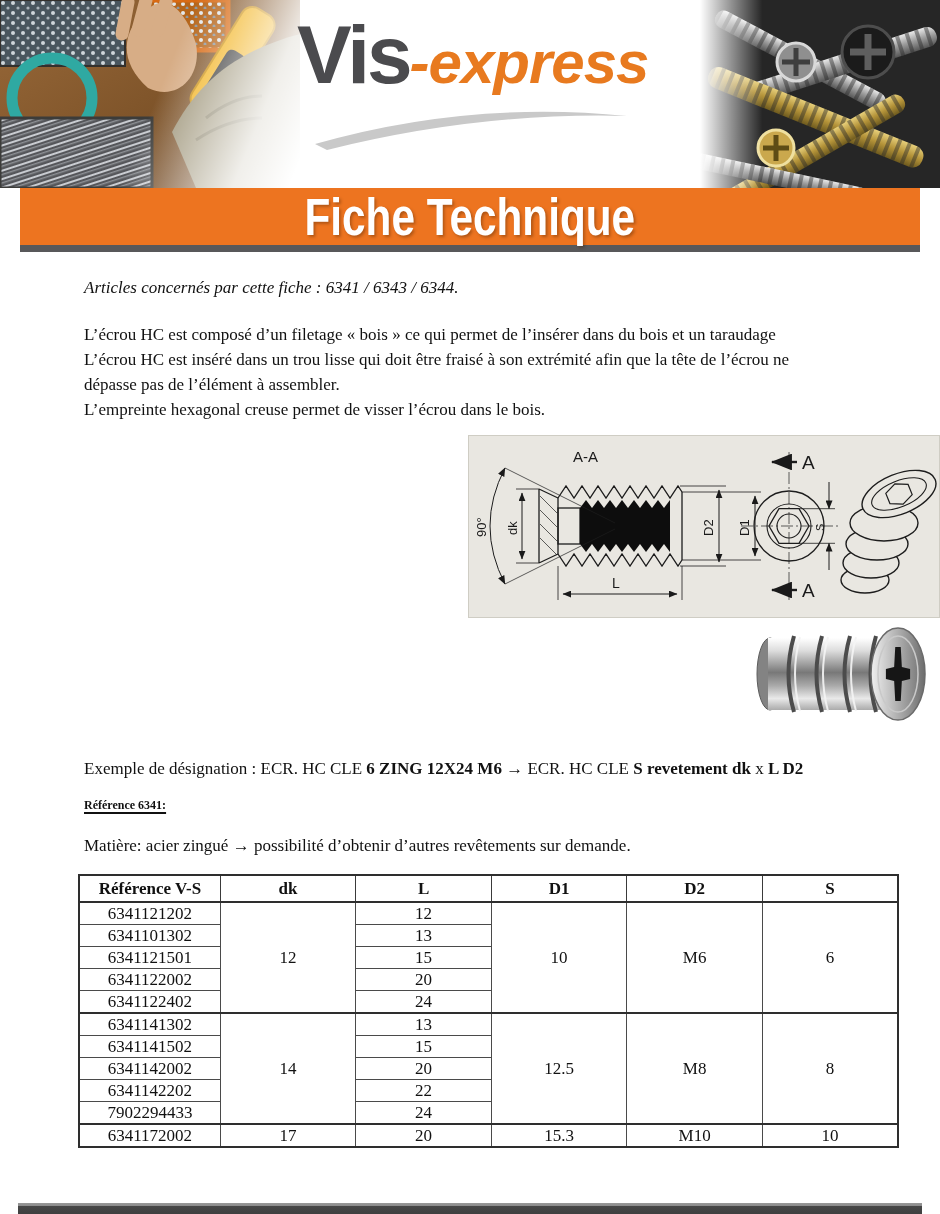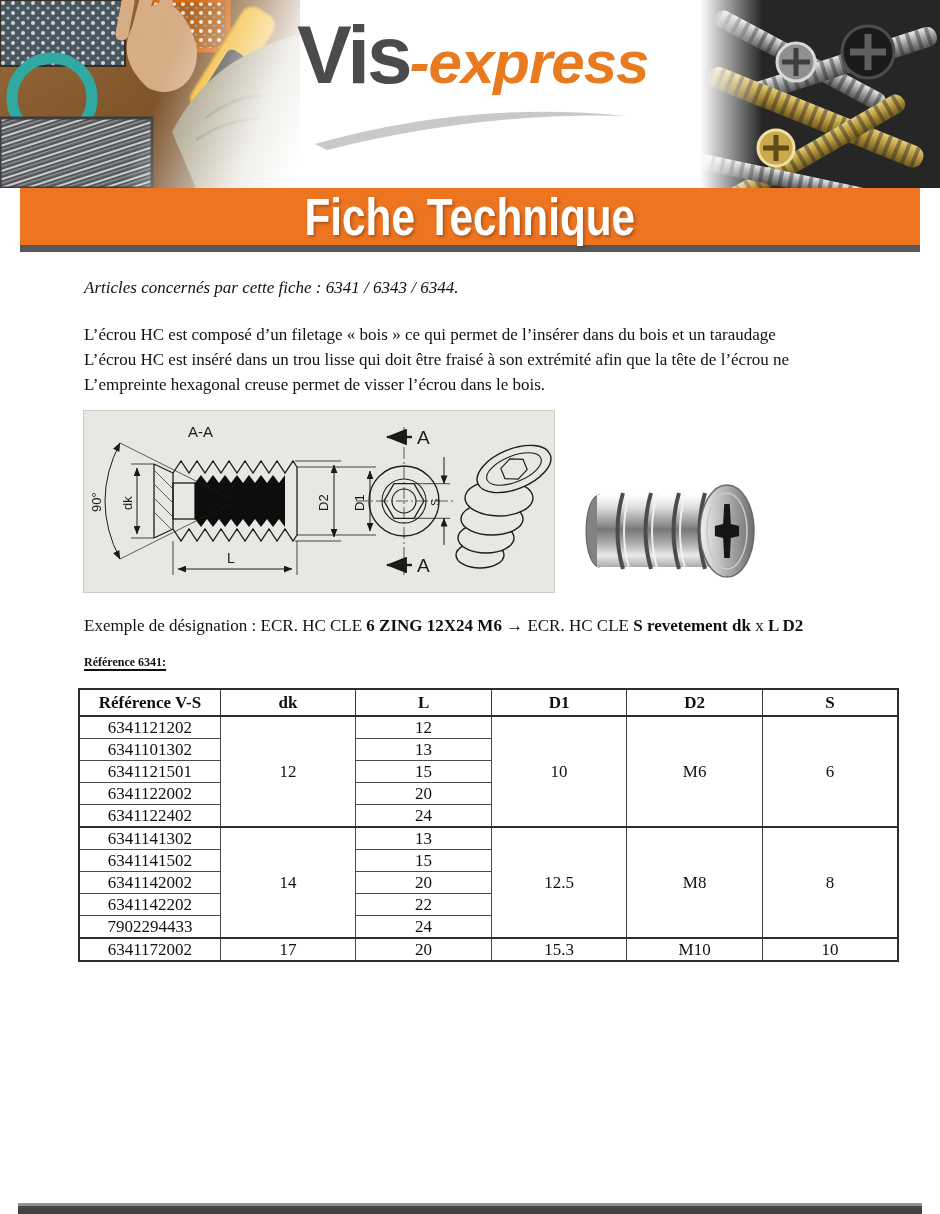--- a/index.html
+++ b/index.html
@@ -36,21 +36,21 @@
     color:#fff;letter-spacing:0;transform:scaleY(1.12) scaleX(.92);text-shadow:2px 2px 3px rgba(60,30,0,.35);}
   .banner-underline{margin:0 20px;height:7px;background:var(--underline-gray);}
 
   
   .doc-title{margin-top:11px;text-align:center;font-size:23px;font-weight:bold;}
   .articles{margin:26px 40px 0 84px;font-style:italic;font-size:17px;}
   .paragraph{margin:24px 36px 0 84px;font-size:17px;line-height:25px;}
   .paragraph div{white-space:nowrap;}
 
   
-  .figure-row{margin:13px 0 0 83px;display:flex;align-items:flex-end;}
+  .figure-row{margin:13px 0 0 83px;display:flex;align-items:flex-end;flex-direction:column;}
   .drawing-box{width:472px;height:183px;background:var(--drawing-bg);border:1px solid #cfcdc4;flex:none;}
   .product-photo{flex:none;margin:0 0 2px 24px;}
 
   
   .designation{margin:23px 30px 0 84px;font-size:17px;white-space:nowrap;}
   .ref-title{margin:19px 0 0 84px;font-size:12px;font-weight:bold;text-decoration:underline;text-underline-offset:3px;text-decoration-thickness:1.5px;}
   .matiere{margin:23px 0 0 84px;font-size:17px;}
 
   
   table.spec{margin:18px 0 0 78px;width:821px;border-collapse:collapse;table-layout:fixed;
@@ -175,20 +175,21 @@
 
   <div class="banner">
     <span class="banner-text">Fiche Technique</span>
   </div>
   <div class="banner-underline"></div>
 
   <p class="articles">Articles concernés par cette fiche : 6341 / 6343 / 6344.</p>
   <div class="paragraph">
       <div>L’écrou HC est composé d’un filetage « bois » ce qui permet de l’insérer dans du bois et un taraudage</div>
       <div>L’écrou HC est inséré dans un trou lisse qui doit être fraisé à son extrémité afin que la tête de l’écrou ne</div>
+      <div>dépasse pas de l’élément à assembler.</div>
       <div>L’empreinte hexagonal creuse permet de visser l’écrou dans le bois.</div>
     </div>
 
   <div class="figure-row">
     <div class="drawing-box">
       <svg width="472" height="183" viewBox="0 0 472 183">
         <defs>
           <marker id="arr" viewBox="0 0 10 8" refX="9.5" refY="4" markerWidth="9" markerHeight="7" orient="auto-start-reverse">
             <path d="M0,0 L10,4 L0,8 Z" fill="#1a1a1a"></path>
           </marker>
@@ -310,20 +311,21 @@
         <ellipse cx="148" cy="56" rx="20" ry="38" fill="none" stroke="#c9c9c9" stroke-width="1.5"></ellipse>
         <g transform="translate(148,56) scale(.55,1)" fill="#161616">
           <path d="M-5,-27 L5,-27 L7,-7 L22,-5 L22,5 L7,7 L5,27 L-5,27 L-7,7 L-22,5 L-22,-5 L-7,-7 Z"></path>
         </g>
       </svg>
     </div>
   </div>
 
   <p class="designation"><span>Exemple de désignation : ECR. HC CLE </span><span style="font-weight: bold;">6 ZING 12X24 M6</span><span> → ECR. HC CLE </span><span style="font-weight: bold;">S revetement dk</span><span> x </span><span style="font-weight: bold;">L D2</span></p>
   <p class="ref-title">Référence 6341:</p>
+  <p class="matiere">Matière: acier zingué → possibilité d’obtenir d’autres revêtements sur demande.</p>
 
   <table class="spec">
     <colgroup>
       <col class="c-ref">
         <col>
         <col>
         <col>
         <col>
         <col>
     </colgroup>

